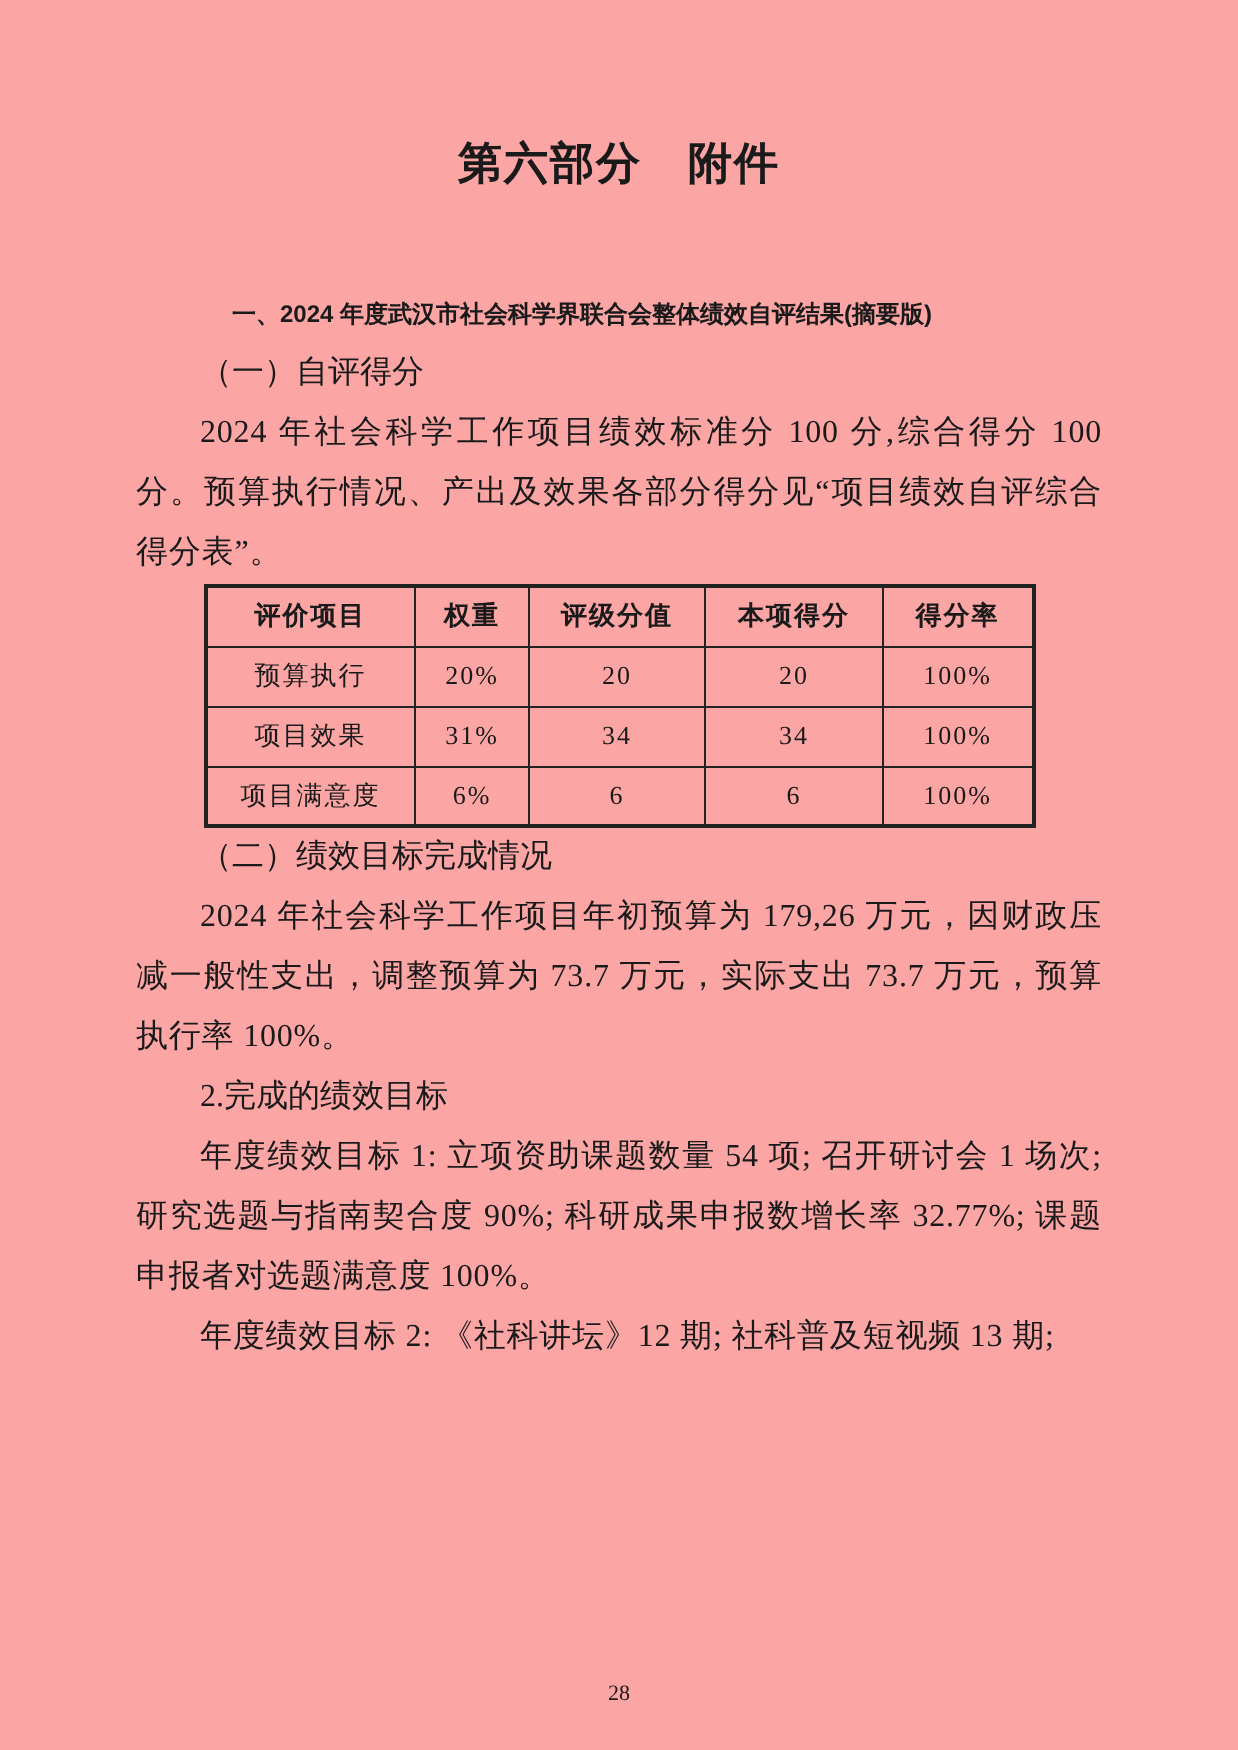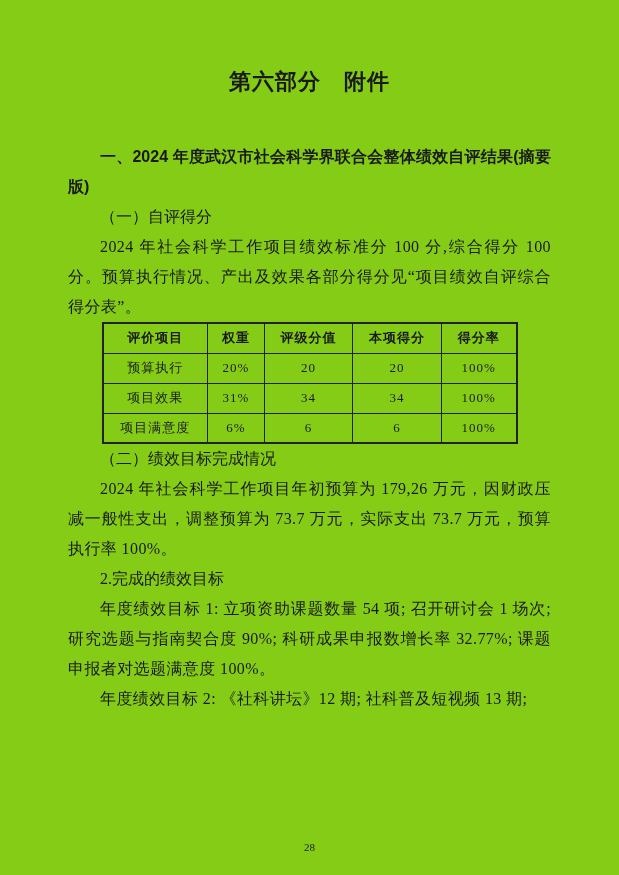--- a/index.html
+++ b/index.html
@@ -1,44 +1,45 @@
 <!DOCTYPE html>
 <html><head>
 <meta charset="utf-8">
 <style>
   * { margin: 0; padding: 0; box-sizing: border-box; }
   html, body { background: #ffffff; }
   .page {
     position: relative;
     width: 619px;
     height: 875px;
-    background: #84cc16;
+    background: #fca5a5;
     color: #1a1a1a;
     font-family: "Liberation Serif", "DejaVu Serif", serif;
     overflow: hidden;
   }
   .content {
     padding: 66px 68px 0 68px;
   }
   .doc-title {
     font-family: "Liberation Sans", "DejaVu Sans", sans-serif;
     font-weight: bold;
     font-size: 22px;
     line-height: 32px;
     text-align: center;
     letter-spacing: 1px;
   }
   .section-heading {
     margin-top: 44px;
     font-family: "Liberation Sans", "DejaVu Sans", sans-serif;
     font-weight: bold;
-    font-size: 16px;
+    font-size: 12px;
     line-height: 30px;
     text-indent: 2em;
     text-align: justify;
+    margin-left: 24px;
   }
   .sub-heading {
     font-size: 16px;
     line-height: 30px;
     text-indent: 2em;
     font-weight: 500;
   }
   .num-heading {
     font-size: 16px;
     line-height: 30px;

